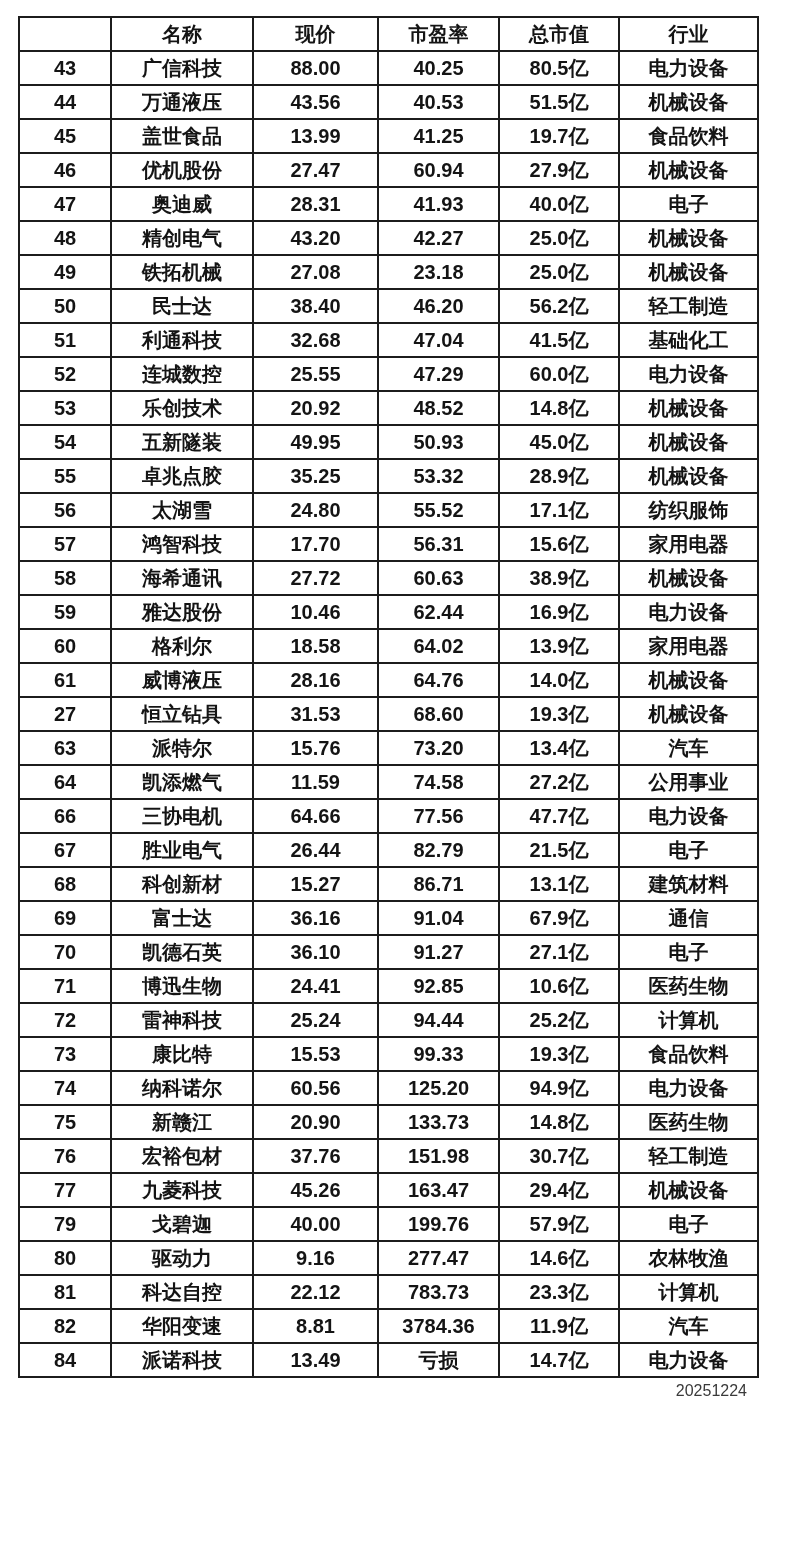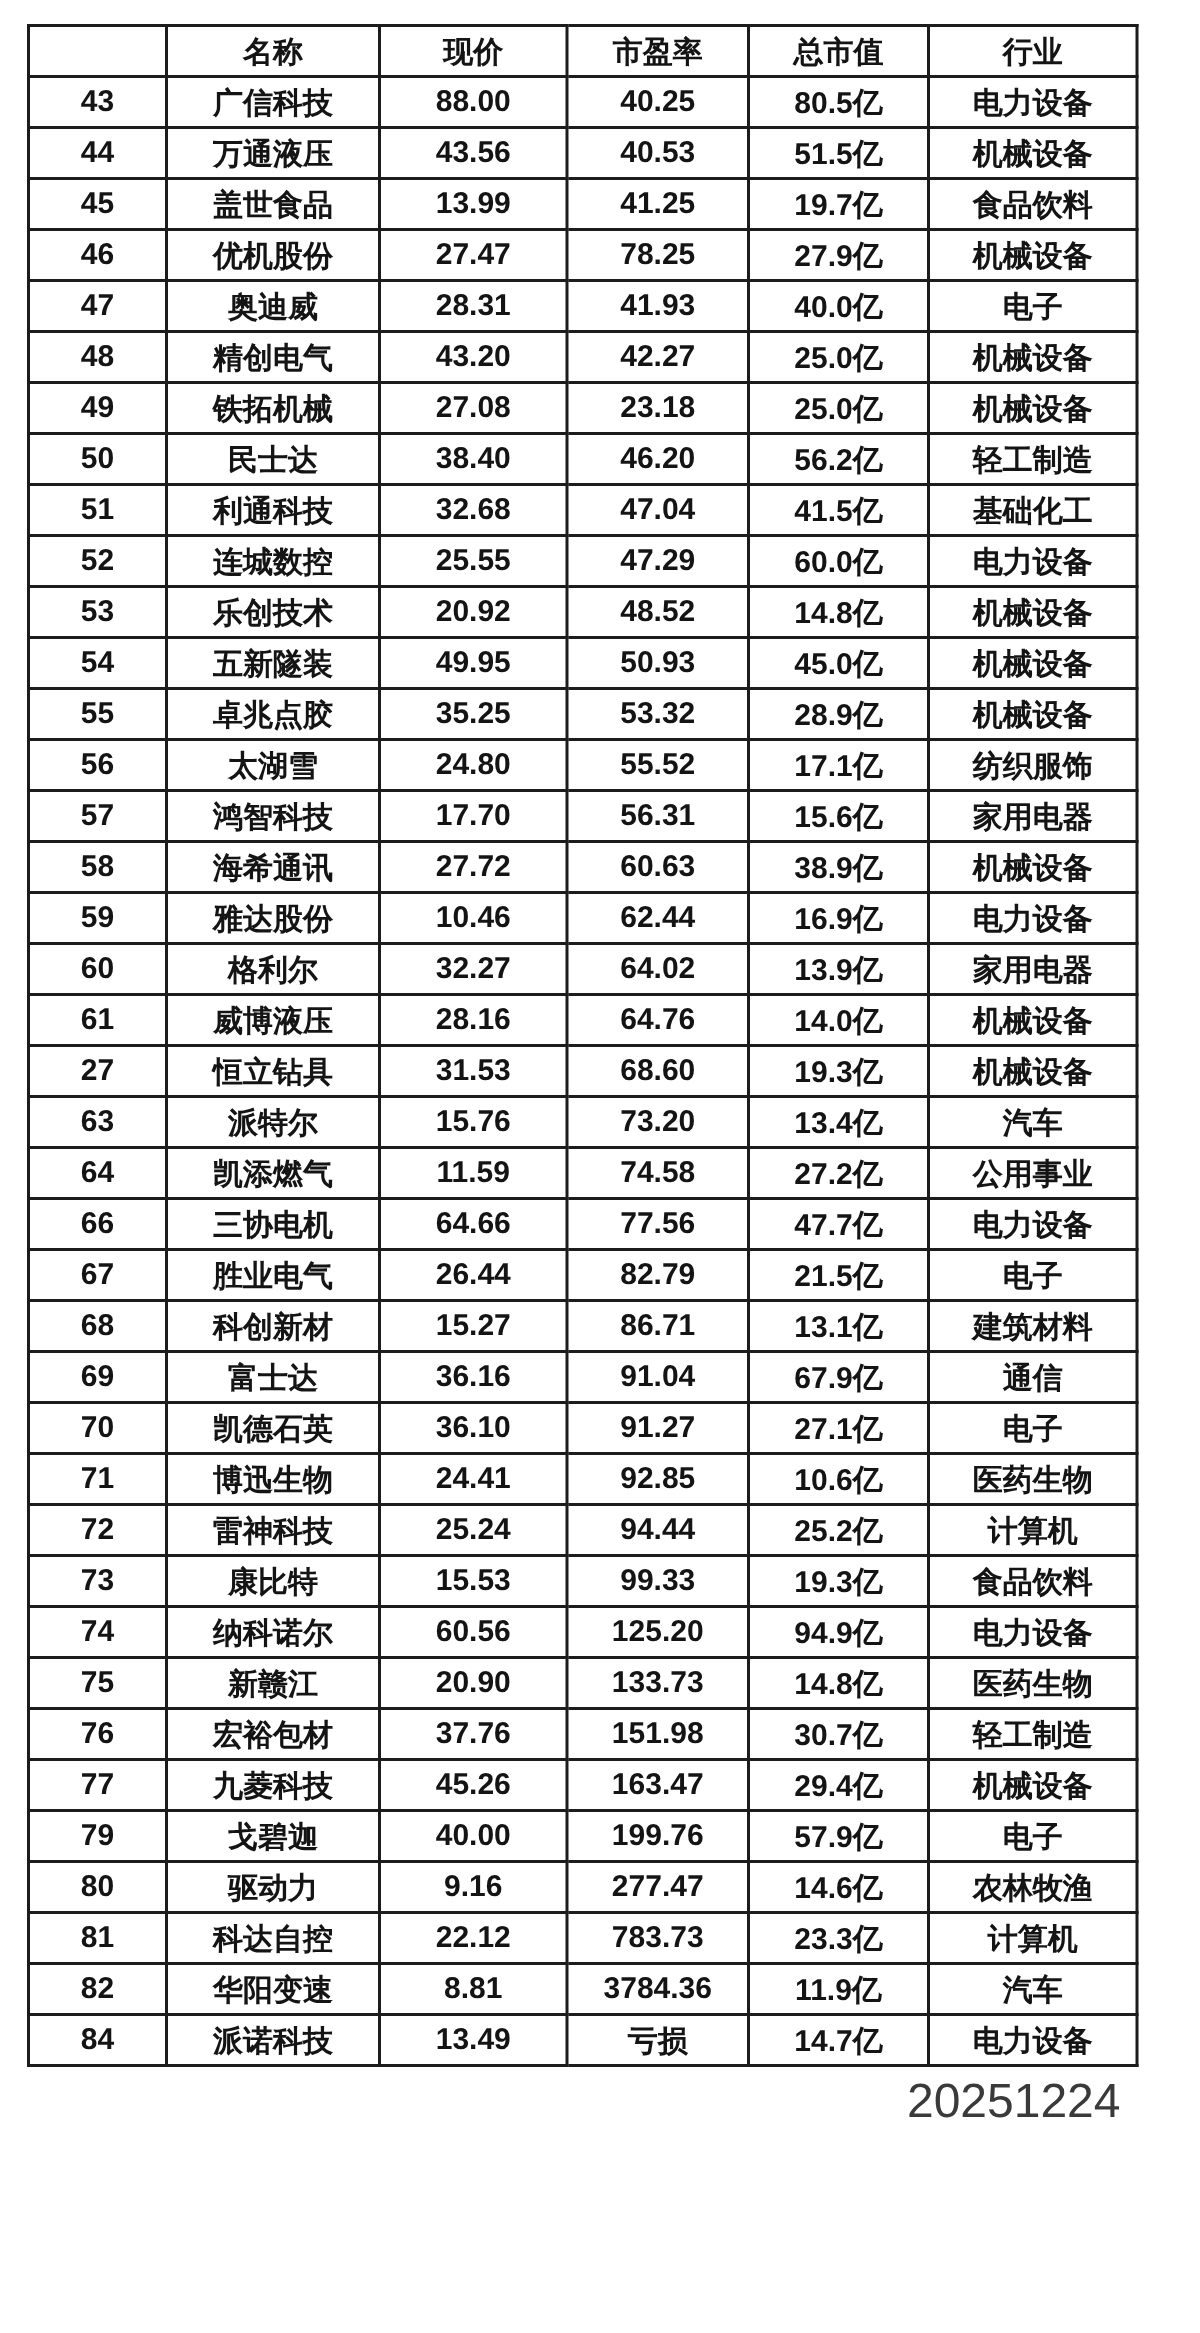--- a/index.html
+++ b/index.html
@@ -47,21 +47,21 @@
   .col-price    { width: 125px; }
   .col-pe       { width: 121px; }
   .col-cap      { width: 120px; }
   .col-industry { width: 139px; }
   .footer-date {
     width: 739px;
     margin: 4px 0 0 18px;
     padding-right: 10px;
     box-sizing: border-box;
     text-align: right;
-    font-size: 32px;
+    font-size: 16px;
     font-weight: 500;
     color: #3a3a3a;
     font-family: "Liberation Sans", "DejaVu Sans", sans-serif;
   }
 </style>
 </head>
 <body>
 
 <div class="page">
 
@@ -106,21 +106,21 @@
           <td>盖世食品</td>
           <td>13.99</td>
           <td>41.25</td>
           <td>19.7亿</td>
           <td>食品饮料</td>
         </tr>
         <tr>
           <td>46</td>
           <td>优机股份</td>
           <td>27.47</td>
-          <td>78.25</td>
+          <td>60.94</td>
           <td>27.9亿</td>
           <td>机械设备</td>
         </tr>
         <tr>
           <td>47</td>
           <td>奥迪威</td>
           <td>28.31</td>
           <td>41.93</td>
           <td>40.0亿</td>
           <td>电子</td>
@@ -217,21 +217,21 @@
           <td>59</td>
           <td>雅达股份</td>
           <td>10.46</td>
           <td>62.44</td>
           <td>16.9亿</td>
           <td>电力设备</td>
         </tr>
         <tr>
           <td>60</td>
           <td>格利尔</td>
-          <td>32.27</td>
+          <td>18.58</td>
           <td>64.02</td>
           <td>13.9亿</td>
           <td>家用电器</td>
         </tr>
         <tr>
           <td>61</td>
           <td>威博液压</td>
           <td>28.16</td>
           <td>64.76</td>
           <td>14.0亿</td>

